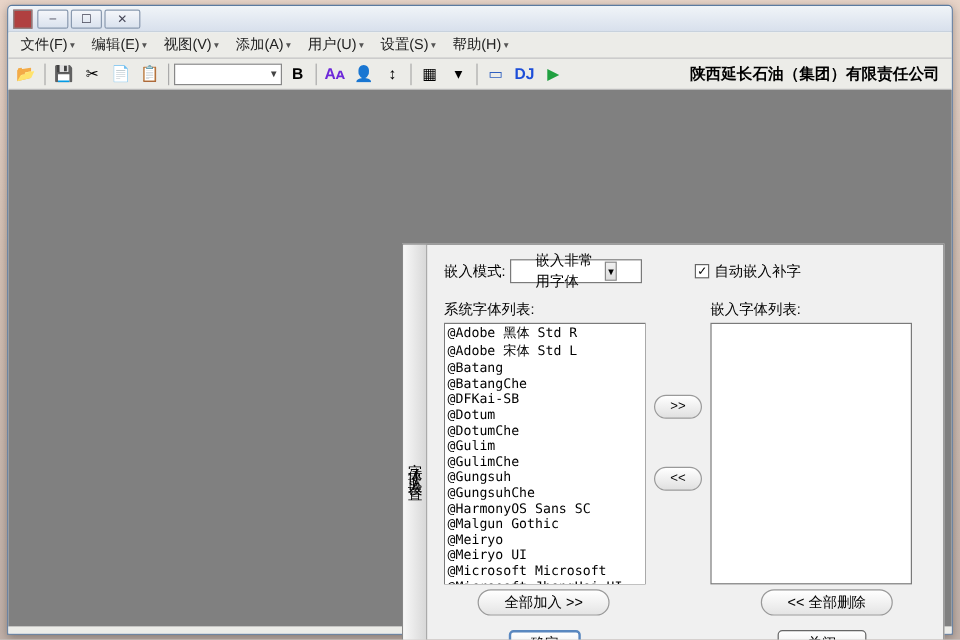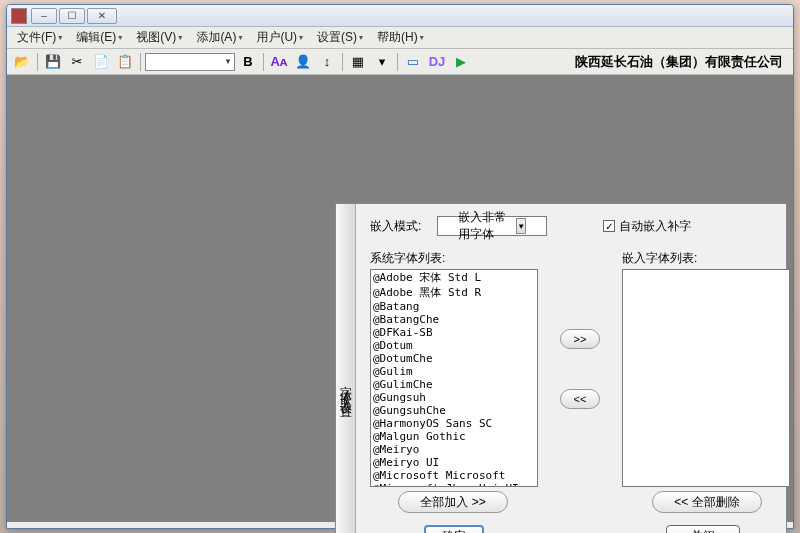--- a/index.html
+++ b/index.html
@@ -61,31 +61,31 @@
   background: #f0f0f0; border: 1px solid #888;
   display: flex;
 }
 .dialog-tab {
   width: 20px; background: linear-gradient(to right, #f8f8f8, #d8d8d8);
   border-right: 1px solid #aaa; display: flex; align-items: center; justify-content: center;
   writing-mode: vertical-rl; text-orientation: upright; font-size: 12px; letter-spacing: 4px;
   padding: 8px 0; color: #000;
 }
 .dialog-body { flex: 1; padding: 12px 14px 10px 14px; position: relative;}
-.row1 { display: flex; align-items: center; gap: 16px; margin-bottom: 14px;}
+.row1 { display: flex; align-items: center; gap: 4px; margin-bottom: 14px;}
 .combo {
   width: 110px; height: 20px; border: 1px solid #7a7a7a; background: #fff;
   display: flex; align-items: center; padding: 0 20px; font-size: 12px;
 }
 .combo-arrow { margin-left: auto; width: 14px; height: 16px; border: 1px solid #888;
   background: linear-gradient(#f0f0f0,#ddd); display:flex;align-items:center;justify-content:center;font-size:8px;}
 .checkbox { display: inline-flex; align-items: center; gap: 4px; margin-left: 40px;}
 .checkbox-box { width: 12px; height: 12px; border: 1px solid #666; background: #fff;
   display:flex;align-items:center;justify-content:center;font-size:10px;color:#000;}
-.lists { display: flex; gap: 16px; }
+.lists { display: flex; gap: 1px; }
 .list-col { display: flex; flex-direction: column; }
 .list-label { font-size: 12px; margin-bottom: 2px; }
 .listbox {
   width: 168px; height: 218px; border: 1px solid #7a7a7a; background: #fff;
   overflow-y: scroll; font-family: "SimSun", monospace; font-size: 11px;
 }
 .listbox-item { padding: 0 2px; white-space: nowrap; cursor: pointer;}
 .mid-btns { display: flex; flex-direction: column; justify-content: center; gap: 40px; padding: 0 6px;}
 .oval-btn {
   width: 40px; height: 20px; border: 1px solid #999; border-radius: 10px;
@@ -177,21 +177,21 @@
     <div class="tool-btn" style="color:#6d28d9">
         <b>Aᴀ</b>
       </div>
     <div class="tool-btn" style="color:#3060c0">👤</div>
     <div class="tool-btn">↕</div>
     <div class="tool-sep"></div>
     <div class="tool-btn">▦</div>
     <div class="tool-btn">▾</div>
     <div class="tool-sep"></div>
     <div class="tool-btn" style="color:#3060c0">▭</div>
-    <div class="tool-btn" style="color:#8b5cf6;font-weight:bold">DJ</div>
+    <div class="tool-btn" style="color:#1d4ed8;font-weight:bold">DJ</div>
     <div class="tool-btn" style="color:#20a040">▶</div>
     <div class="company-label">陕西延长石油（集团）有限责任公司</div>
   </div>
 
   <div class="canvas">
     <div class="dialog">
       <div class="dialog-tab">字体嵌入设置</div>
       <div class="dialog-body">
         <div class="row1">
           <span>嵌入模式:</span>
@@ -201,22 +201,22 @@
           </div>
           <label class="checkbox">
             <span class="checkbox-box">✓</span>
             <span>自动嵌入补字</span>
           </label>
         </div>
         <div class="lists">
           <div class="list-col">
             <div class="list-label">系统字体列表:</div>
             <div class="listbox" id="sys-list">
+                <div class="listbox-item">@Adobe 黑体 Std R</div>
                 <div class="listbox-item">@Adobe 宋体 Std L</div>
-                <div class="listbox-item">@Adobe 黑体 Std R</div>
                 <div class="listbox-item">@Batang</div>
                 <div class="listbox-item">@BatangChe</div>
                 <div class="listbox-item">@DFKai-SB</div>
                 <div class="listbox-item">@Dotum</div>
                 <div class="listbox-item">@DotumChe</div>
                 <div class="listbox-item">@Gulim</div>
                 <div class="listbox-item">@GulimChe</div>
                 <div class="listbox-item">@Gungsuh</div>
                 <div class="listbox-item">@GungsuhChe</div>
                 <div class="listbox-item">@HarmonyOS Sans SC</div>

